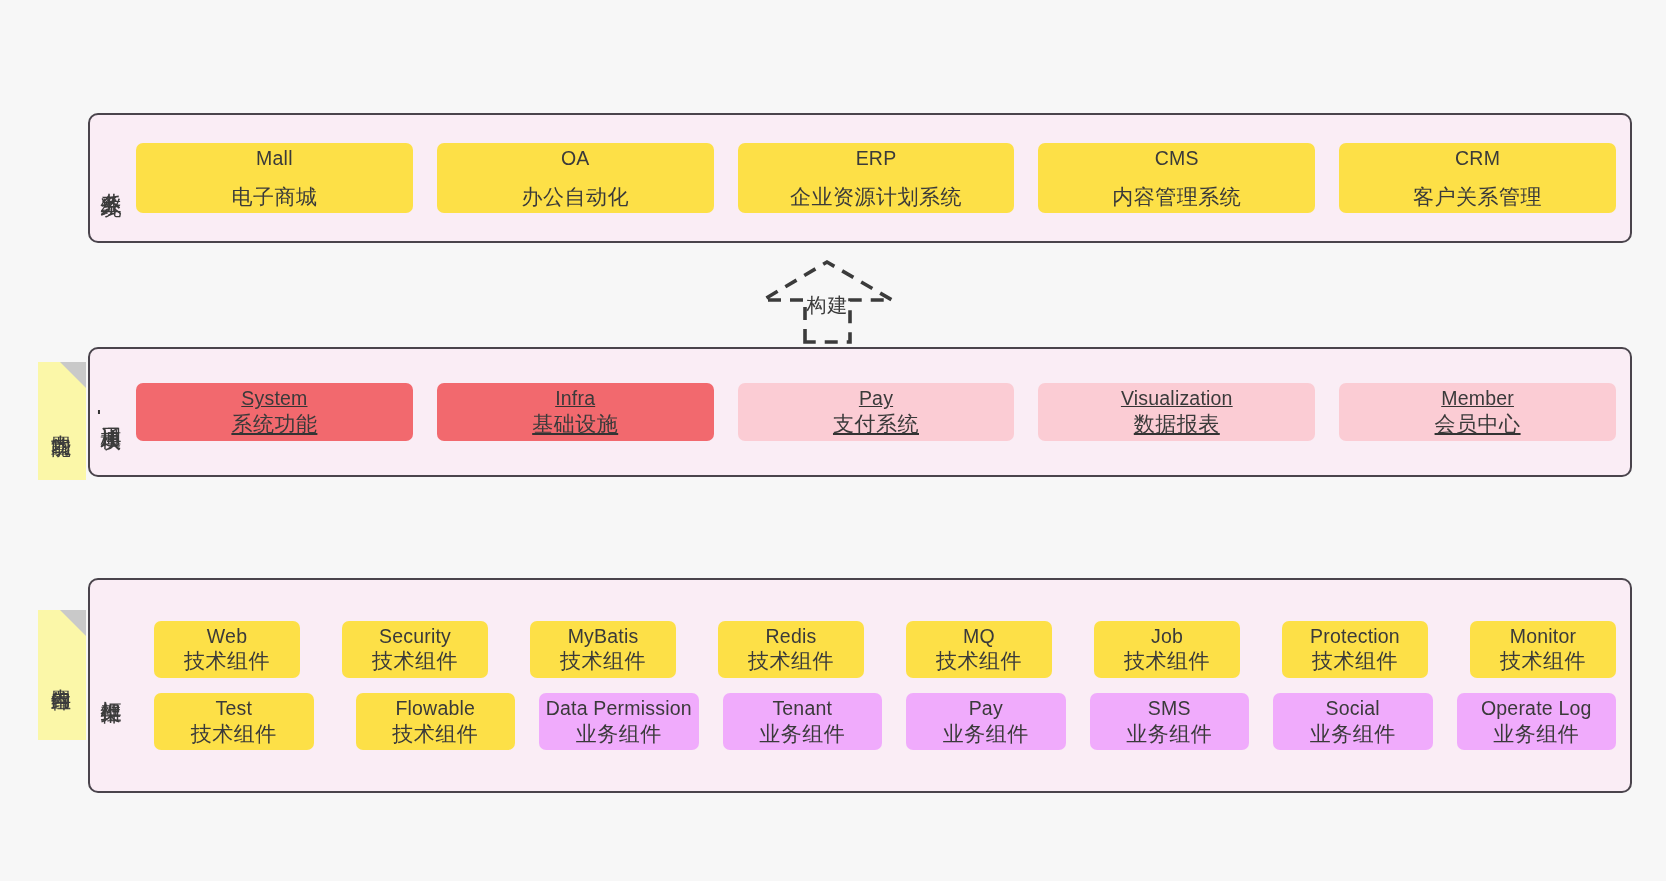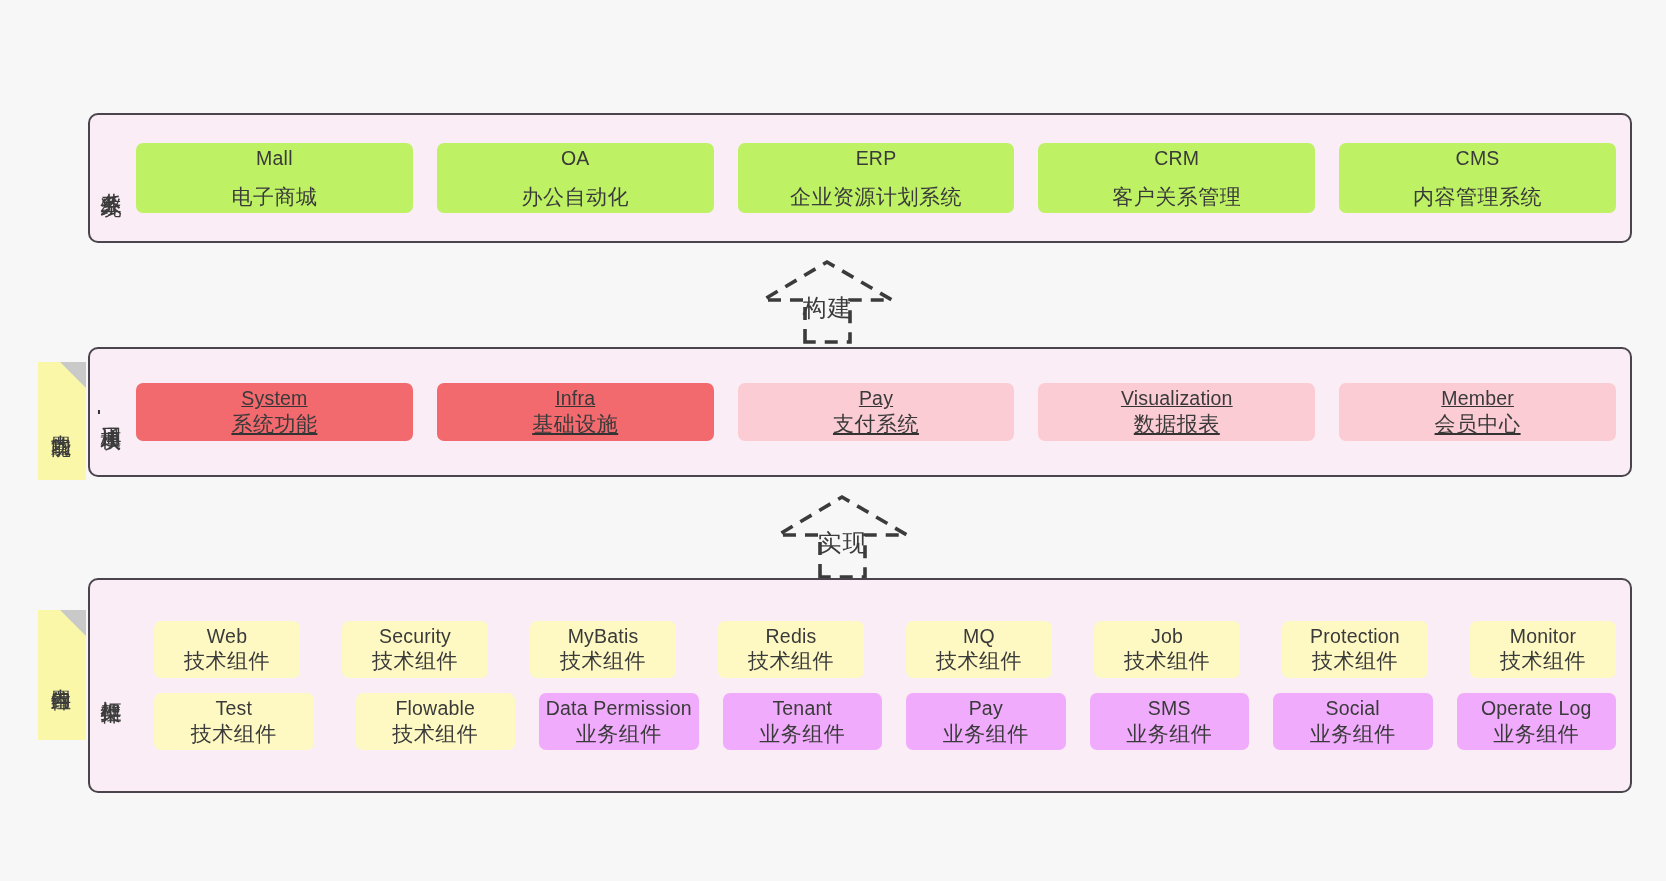--- a/index.html
+++ b/index.html
@@ -81,24 +81,24 @@
   .card .t-en {
     font-size: 19.5px;
     letter-spacing: 0.2px;
   }
   .card .t-cn {
     font-size: 21px;
     letter-spacing: 0.5px;
   }
 
   
-  .c-blue      { background: #bef264; gap: 13px; }
+  .c-blue      { background: #fde047; gap: 13px; }
   .c-red       { background: #f2696e; }
   .c-pink      { background: #fbccd4; }
-  .c-green     { background: #fef9c3; margin-left: 18px; }
+  .c-green     { background: #fde047; margin-left: 18px; }
   .c-lightgrn  { background: #f0abfc; }
 
   
   .sticky {
     position: absolute;
     box-sizing: border-box;
     background: #fbf7a8;
     display: flex;
     align-items: center;
     justify-content: center;
@@ -123,21 +123,21 @@
   
   .arrow-wrap {
     position: absolute;
   }
   .arrow-wrap svg { display: block; }
   .arrow-label {
     position: absolute;
     left: 0;
     right: 0;
     text-align: center;
-    font-size: 24px;
+    font-size: 20px;
     color: #3b3b3b;
     letter-spacing: 1px;
     white-space: nowrap;
     user-select: none;
   }
 </style>
 </head>
 <body>
 
 <div id="stage">
@@ -152,26 +152,26 @@
           </div>
           <div class="card c-blue">
             <div class="t-en">OA</div>
             <div class="t-cn">办公自动化</div>
           </div>
           <div class="card c-blue">
             <div class="t-en">ERP</div>
             <div class="t-cn">企业资源计划系统</div>
           </div>
           <div class="card c-blue">
+            <div class="t-en">CMS</div>
+            <div class="t-cn">内容管理系统</div>
+          </div>
+          <div class="card c-blue">
             <div class="t-en">CRM</div>
             <div class="t-cn">客户关系管理</div>
-          </div>
-          <div class="card c-blue">
-            <div class="t-en">CMS</div>
-            <div class="t-cn">内容管理系统</div>
           </div>
         </div>
     </div>
   </div>
 
   <div class="arrow-wrap" style="left:755px; top:258px; width:145px; height:86px;">
     <svg width="145" height="86" viewBox="0 0 145 86" aria-hidden="true">
       <path d="M 50 84 L 50 42 L 8 42 L 72 4 L 137 42 L 95 42 L 95 84 Z" fill="none" stroke="#3b3b3b" stroke-width="3.6" stroke-dasharray="13 9" stroke-linejoin="miter"></path>
     </svg>
     <div class="arrow-label" style="top:34px;">构建</div>
@@ -203,26 +203,20 @@
             <div class="t-cn">数据报表</div>
           </div>
           <div class="card c-pink">
             <div class="t-en">Member</div>
             <div class="t-cn">会员中心</div>
           </div>
         </div>
     </div>
   </div>
 
-  <div class="arrow-wrap" style="left:770px; top:493px; width:145px; height:86px;">
-    <svg width="145" height="86" viewBox="0 0 145 86" aria-hidden="true">
-      <path d="M 50 84 L 50 42 L 8 42 L 72 4 L 137 42 L 95 42 L 95 84 Z" fill="none" stroke="#3b3b3b" stroke-width="3.6" stroke-dasharray="13 9" stroke-linejoin="miter"></path>
-    </svg>
-    <div class="arrow-label" style="top:34px;">实现</div>
-  </div>
 
   <div class="sticky" style="left:38px; top:610px; width:48px; height:130px;">
     <span class="fold"></span>
     <span>内置组件</span>
   </div>
 
   <div class="layer-panel" id="panel-framework" style="left:88px; top:578px; width:1544px; height:215px;">
     <div class="layer-title">框架组件</div>
     <div class="cards-area">
       <div class="card-row" id="row-framework-0">

